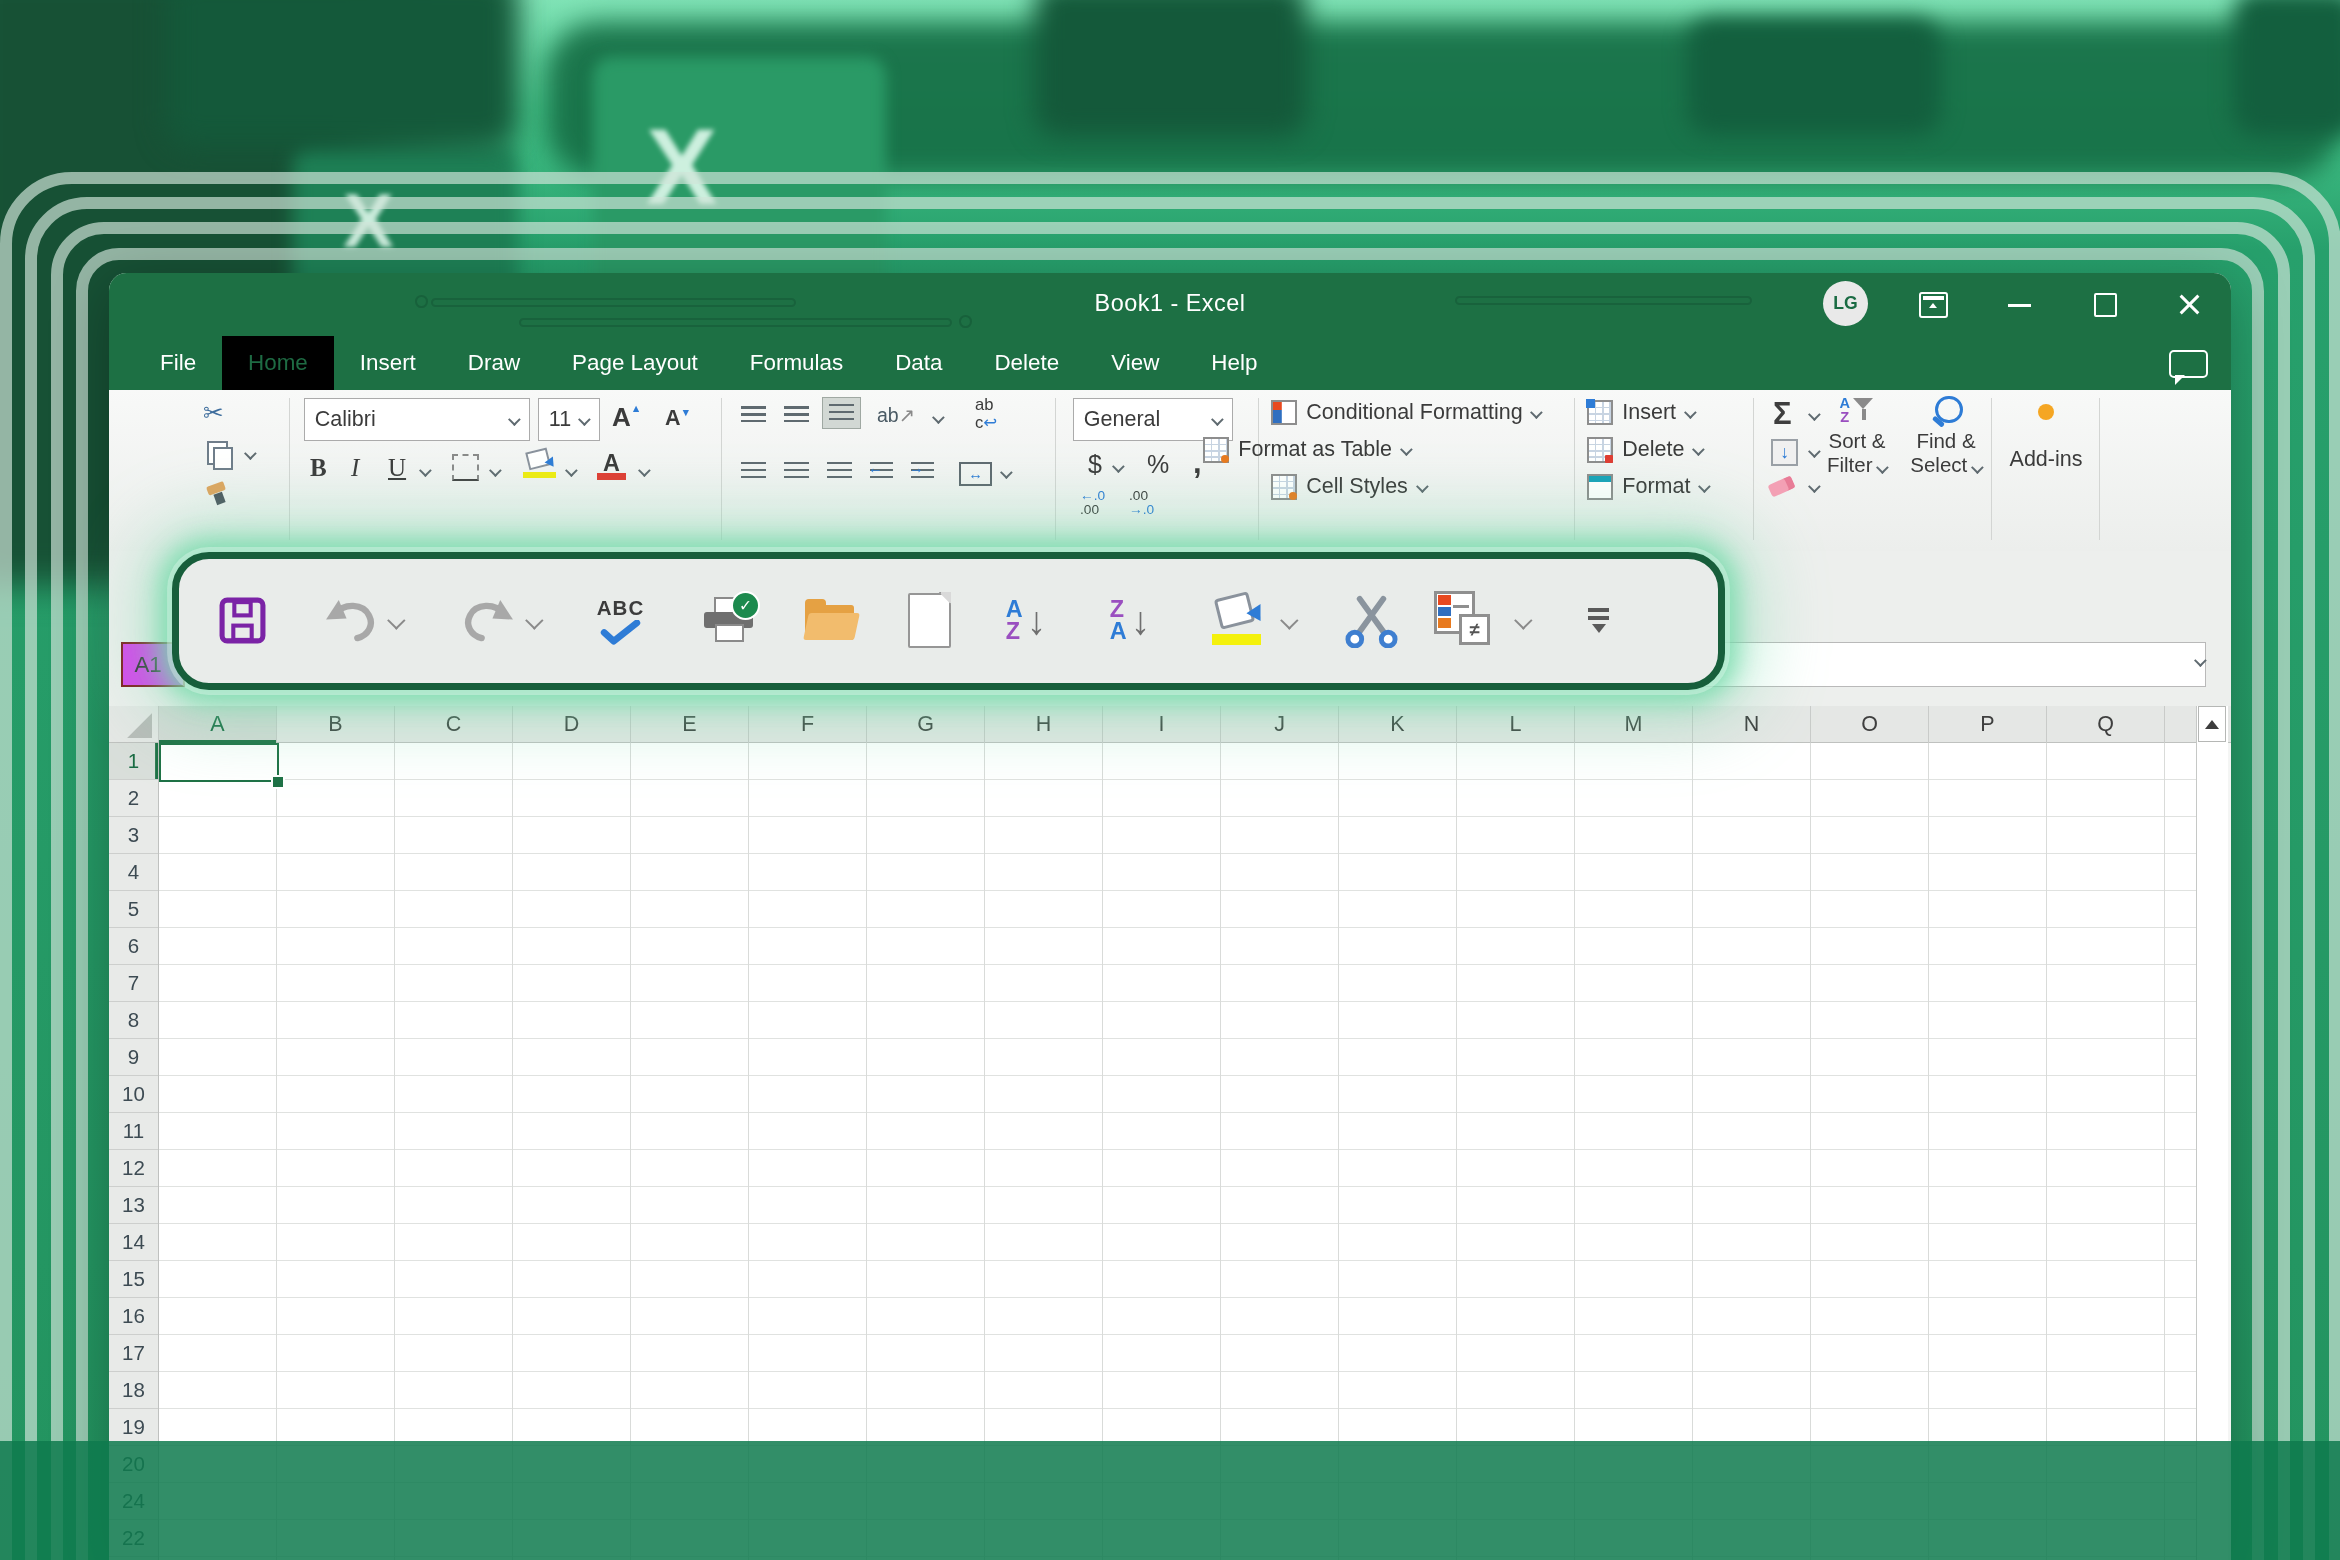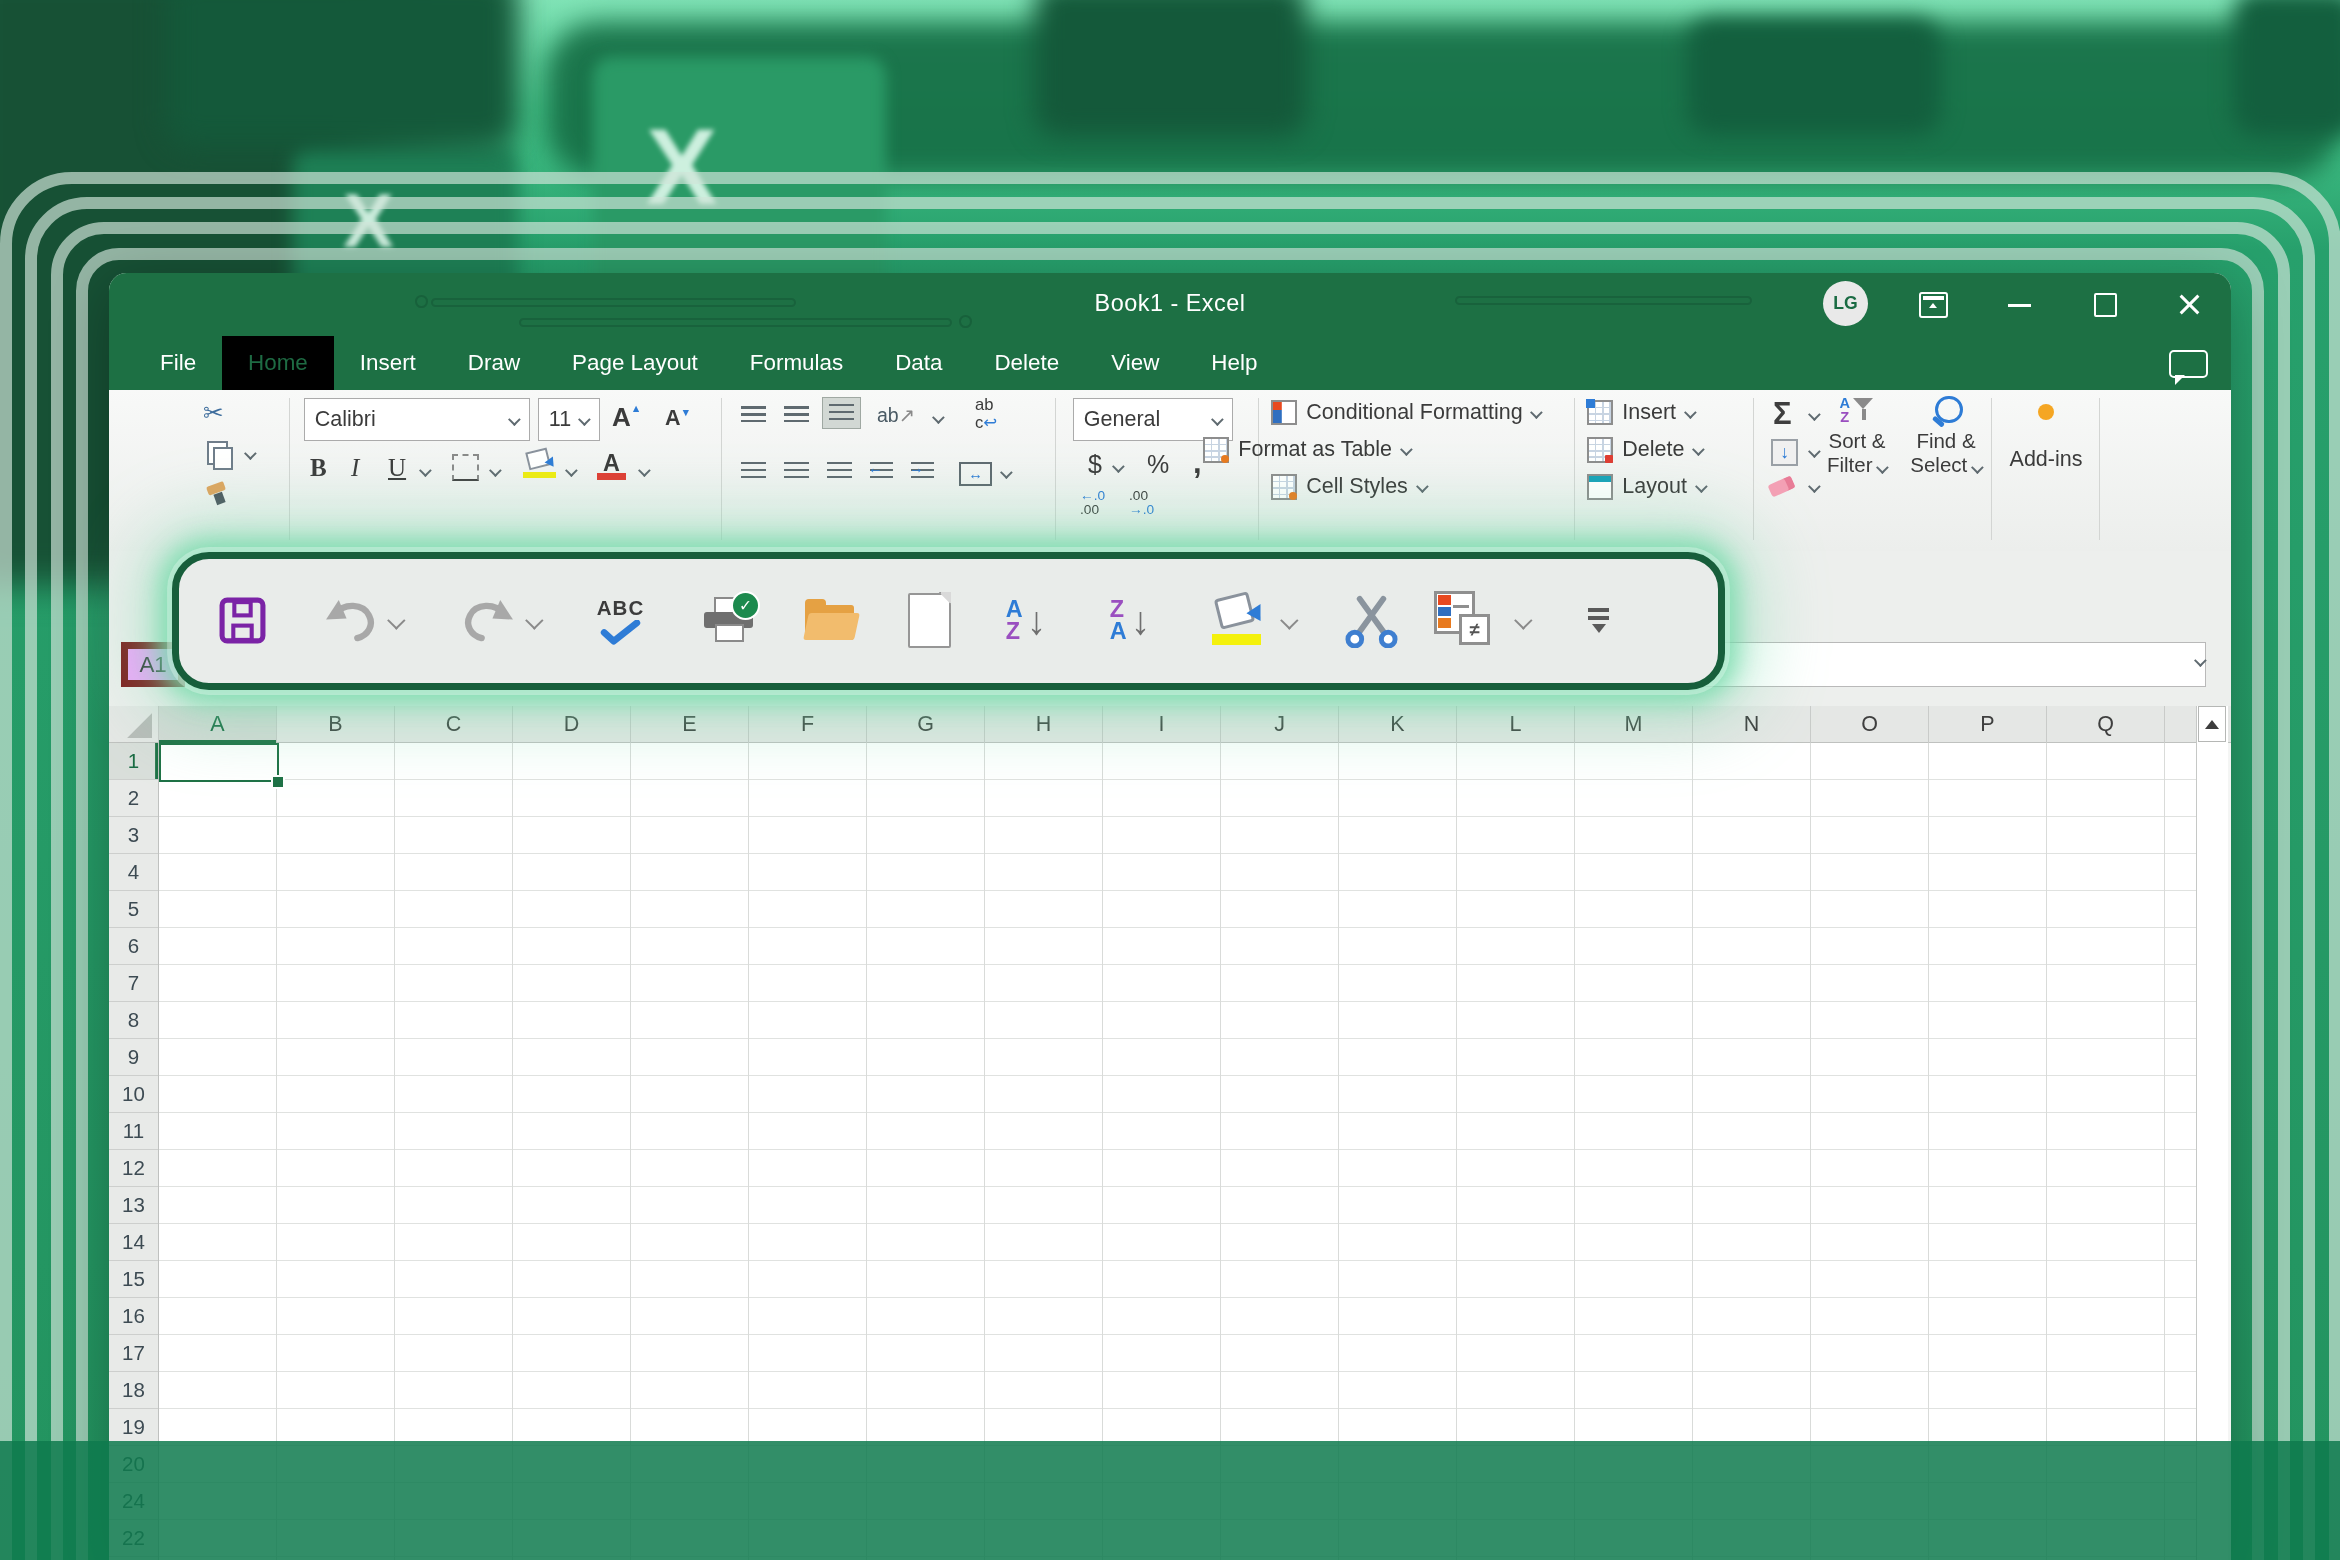--- a/index.html
+++ b/index.html
@@ -40,21 +40,21 @@
   .combo .cv{margin-left:auto;}
   .lines{width:25px;height:18.5px;background:repeating-linear-gradient(to bottom,#5f6a70 0 2.5px,transparent 2.5px 7px);}
   .selbox{background:#d2d8d4;outline:1px solid #9fa8a2;padding:5.9px;}
   .minigrid{width:21.5px;height:21.5px;border:2px solid #8d8d8d;background:
      repeating-linear-gradient(to bottom,transparent 0 4.9px,#c8d4e2 4.9px 6.3px),
      repeating-linear-gradient(to right,transparent 0 5.9px,#c8d4e2 5.9px 7.3px),#fff;position:relative;}
   .badge{position:absolute;width:8.8px;height:8.8px;right:-2.9px;bottom:-2.9px;}
   .q-chev{width:10.7px;height:10.7px;border-right:2.9px solid #8a8a8a;border-bottom:2.9px solid #8a8a8a;transform:rotate(45deg);}
   
   .fzone{position:absolute;left:0;top:278px;width:2122px;height:155px;background:#edefed;}
-  .namebox{position:absolute;left:11.7px;top:91px;width:64px;height:45px;background:#f0abfc;border:7px solid #7f1d1d;
+  .namebox{position:absolute;left:11.7px;top:91px;width:64px;height:45px;background:#d946ef;border:2px solid #7f1d1d;
            box-sizing:border-box;font-size:22.4px;color:#333;display:flex;align-items:center;padding-left:11.7px;}
   .fbar{position:absolute;left:86px;top:91px;width:2011px;height:45px;background:#fff;border:1px solid #b9b9b9;box-sizing:border-box;}
   .hdrrow{position:absolute;left:0;top:433px;width:2122px;height:37px;background:#e5e7e5;border-bottom:1px solid #bfc1bf;box-sizing:border-box;}
   .selall{position:absolute;left:0;top:0;width:50px;height:37px;border-right:1px solid #c9cbc9;box-sizing:border-box;}
   .selall:after{content:"";position:absolute;right:5.9px;bottom:4.9px;width:25px;height:25px;background:#b9bcb9;
                 clip-path:polygon(100% 0,100% 100%,0 100%);}
   #col-headers{position:absolute;left:50px;top:0;height:37px;display:flex;}
   .col-h{flex:0 0 118px;box-sizing:border-box;border-right:1px solid #c9cbc9;display:flex;align-items:center;justify-content:center;
          font-size:21.5px;color:#3f3f3f;}
   .col-h.col-sel{background:#d5dad6;color:#1a6b43;box-shadow:inset 0 -2.9px 0 #1e7145;}
@@ -274,21 +274,21 @@
       </div>
       <div class="abs" style="left:1478px;top:47px;display:flex;align-items:center;gap:9.8px;">
         <div class="minigrid">
             <div class="badge" style="background:#e03c32;border-radius:1px;"></div>
           </div>
         <span>Delete</span>
           <span class="cv"></span>
       </div>
       <div class="abs" style="left:1478px;top:84px;display:flex;align-items:center;gap:9.8px;">
         <div class="minigrid" style="background:linear-gradient(#17a2b8 0 5.9px,transparent 5.9px) 0 0/100% 100% no-repeat,#fff;"></div>
-        <span>Layout</span>
+        <span>Format</span>
           <span class="cv"></span>
       </div>
 
       <div class="abs" style="left:1664px;top:5.9px;font-size:31px;font-weight:bold;color:#3e3e3e;">Σ</div>
       <span class="cv" style="position:absolute;left:1701px;top:19.5px;"></span>
       <div class="abs" style="left:1662px;top:49px;width:23.4px;height:23.4px;border:2px solid #9aa0a6;background:#f0f0f0;text-align:center;line-height:21.5px;">
         <span style="color:#2e7cd6;font-weight:bold;font-size:17.6px;">↓</span>
       </div>
       <span class="cv" style="position:absolute;left:1701px;top:57px;"></span>
       <div class="abs" style="left:1660px;top:90px;width:25px;height:12.7px;background:#f4a0b5;border-radius:2.9px;transform:rotate(-24deg);box-shadow:inset -6.8px 0 0 #e87c97;"></div>

